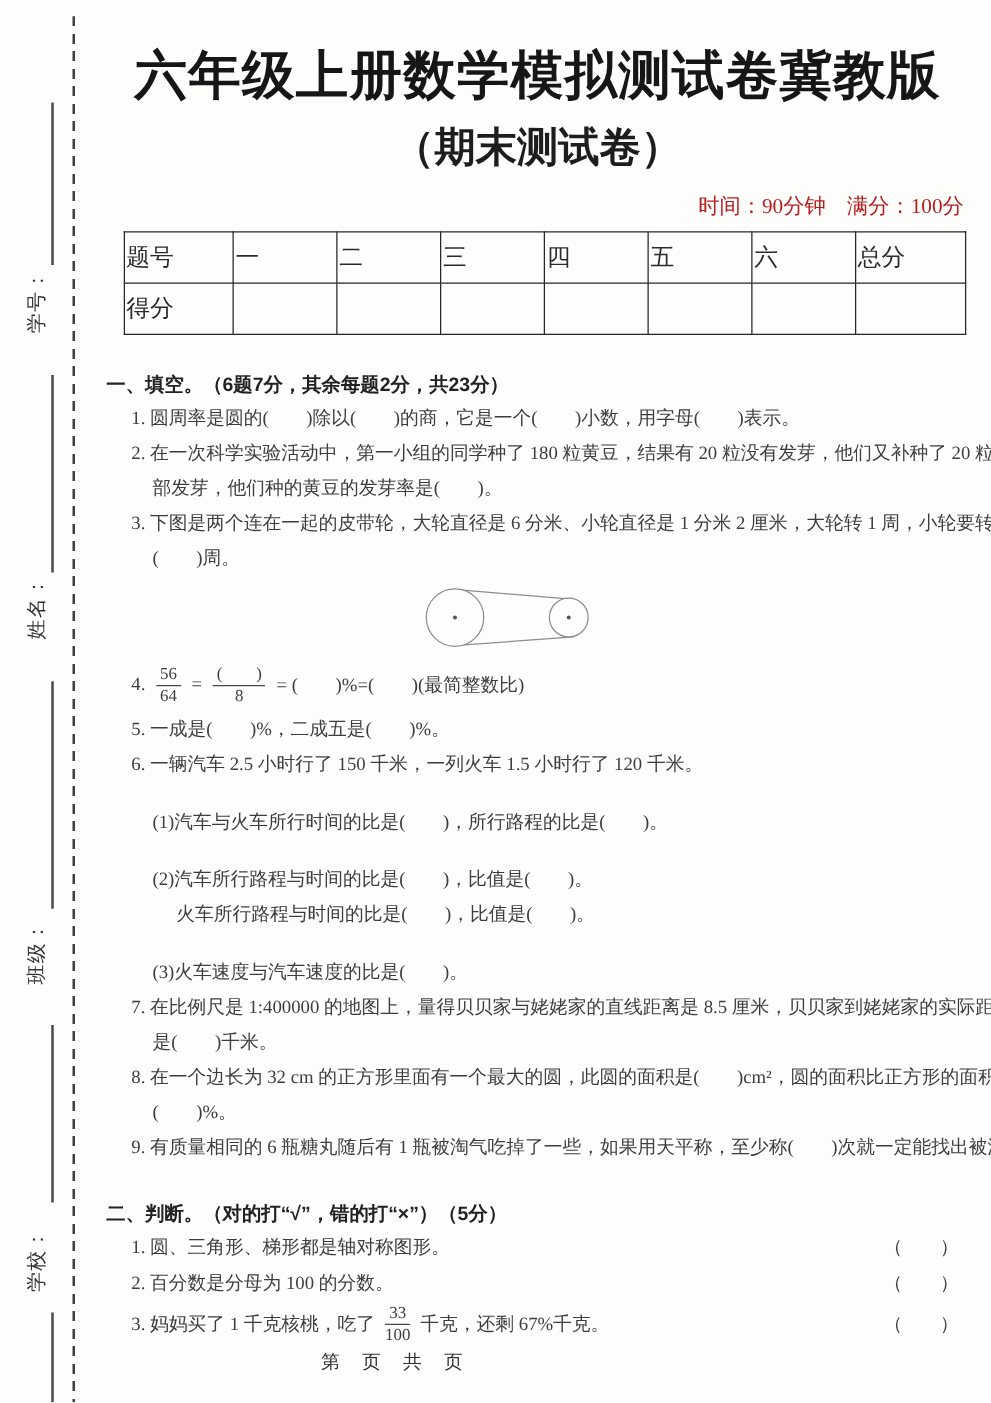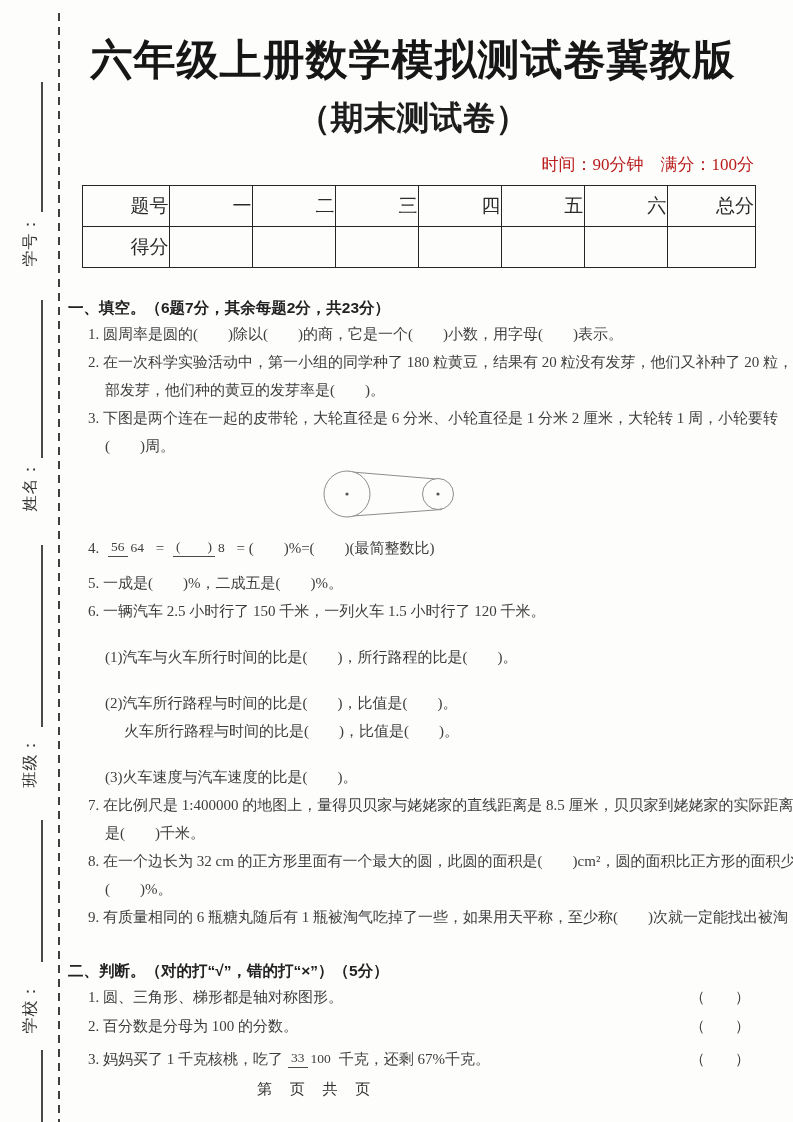--- a/index.html
+++ b/index.html
@@ -13,51 +13,51 @@
   .dashline{
     position:absolute;left:58px;top:13px;width:2px;height:1109px;
     background:repeating-linear-gradient(to bottom,#3f3f3f 0 8px,transparent 8px 14px);
   }
   .blankline{position:absolute;left:41px;width:2px;background:#4a4a4a;}
   .vlabel{
     position:absolute;left:30px;white-space:nowrap;font-size:16px;color:#333;
     transform:translate(-50%,-50%) rotate(-90deg);letter-spacing:1px;
   }
   
-  .content{position:absolute;left:68px;top:0;width:690px;}
+  .content{position:absolute;left:85px;top:0;width:690px;}
   .title{
     margin:36px 0 0 0;text-align:center;font-size:42px;line-height:1.12;
     font-weight:bold;color:#161616;font-family:"Liberation Sans",sans-serif;letter-spacing:1px;
   }
   .subtitle{
     margin:13px 0 0 0;text-align:center;font-size:33px;font-weight:bold;color:#1d1d1d;
     font-family:"Liberation Sans",sans-serif;
   }
   .info{margin:12px 4px 0 0;text-align:right;font-size:17px;color:#b91c1c;}
   
   table.score{
     border-collapse:collapse;table-layout:fixed;width:674px;margin:9px 0 0 14px;
   }
   table.score td{
-    border:1.6px solid #262626;height:38px;text-align:right;vertical-align:middle;
+    border:1.6px solid #262626;height:38px;text-align:left;vertical-align:middle;
     font-size:19px;color:#2b2b2b;
   }
   
   .s-head{
     margin-top:28px;height:24px;display:flex;align-items:center;
     font-weight:bold;font-size:15.5px;color:#222;
     font-family:"Liberation Sans",sans-serif;
   }
   .t-line{height:28px;display:flex;align-items:center;white-space:pre;font-size:15px;color:#3d3d3d;}
   .ind-q{padding-left:20px;}
   .ind-c{padding-left:37px;}
   .ind-s{padding-left:37px;margin-top:18px;}
   .ind-s2{padding-left:56px;}
   .frac-line{height:42px;}
-  .frac{display:inline-flex;flex-direction:row;align-items:center;margin:0 5px;font-size:13.5px;line-height:1.25;}
+  .frac{display:inline-flex;flex-direction:column;align-items:center;margin:0 5px;font-size:13.5px;line-height:1.25;}
   .frac .num{border-bottom:1.3px solid #4a4a4a;padding:0 3px;}
   .frac .den{padding:0 3px;}
   .diagram-wrap{height:62px;margin:3px 0 2px 212px;}
   .judge-row{width:662px;display:flex;justify-content:space-between;align-items:center;height:29px;font-size:15px;white-space:pre;color:#3d3d3d;}
   .judge-row.tall{height:36px;}
   .judge-left{display:inline-flex;align-items:center;white-space:pre;}
   .footer{
     position:absolute;left:0;top:1080px;width:634px;text-align:center;
     font-size:15px;color:#2f2f2f;letter-spacing:7px;
   }

